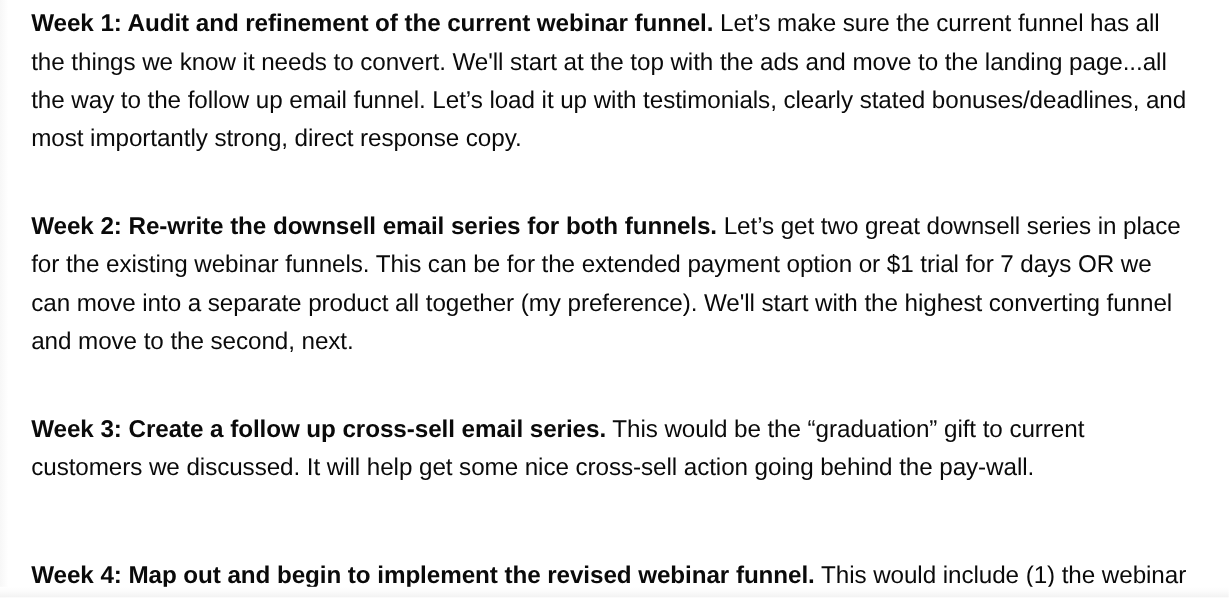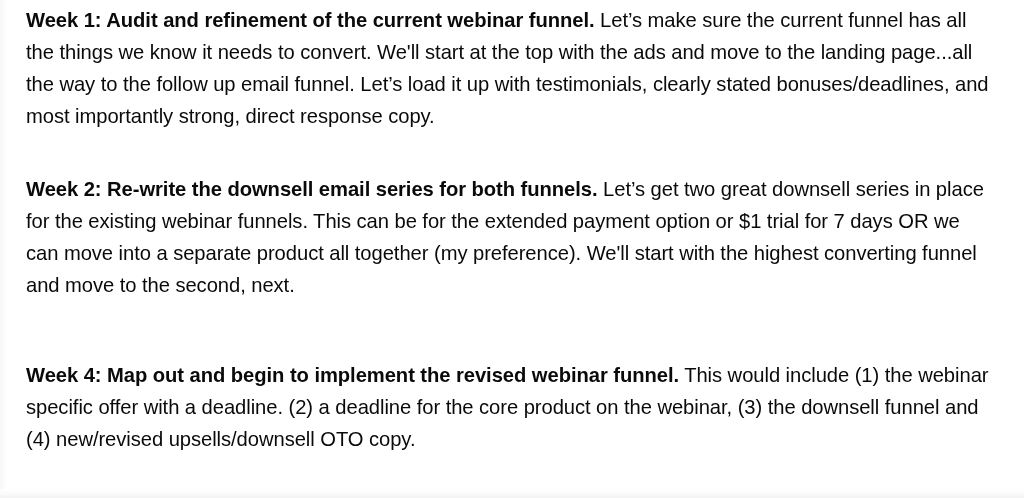--- a/index.html
+++ b/index.html
@@ -90,20 +90,23 @@
   <div id="content-body">
 
     <p class="paragraph">
       <span class="lead">Week 1: Audit and refinement of the current webinar funnel.</span><span class="rest"> Let’s make sure the current funnel has all the things we know it needs to convert. We'll start at the top with the ads and move to the landing page...all the way to the follow up email funnel. Let’s load it up with testimonials, clearly stated bonuses/deadlines, and most importantly strong, direct response copy.</span>
     </p>
 
     <p class="paragraph gap-normal">
       <span class="lead">Week 2: Re-write the downsell email series for both funnels.</span><span class="rest"> Let’s get two great downsell series in place for the existing webinar funnels. This can be for the extended payment option or $1 trial for 7 days OR we can move into a separate product all together (my preference). We'll start with the highest converting funnel and move to the second, next.</span>
     </p>
 
+    <p class="paragraph gap-normal">
+      <span class="lead">Week 3: Create a follow up cross-sell email series.</span><span class="rest"> This would be the “graduation” gift to current customers we discussed. It will help get some nice cross-sell action going behind the pay-wall.</span>
+    </p>
 
     <p class="paragraph gap-large">
       <span class="lead">Week 4: Map out and begin to implement the revised webinar funnel.</span><span class="rest"> This would include (1) the webinar specific offer with a deadline. (2) a deadline for the core product on the webinar, (3) the downsell funnel and (4) new/revised upsells/downsell OTO copy.</span>
     </p>
 
   </div>
 
   <div id="bottom-edge-band"></div>
 
 </div>

